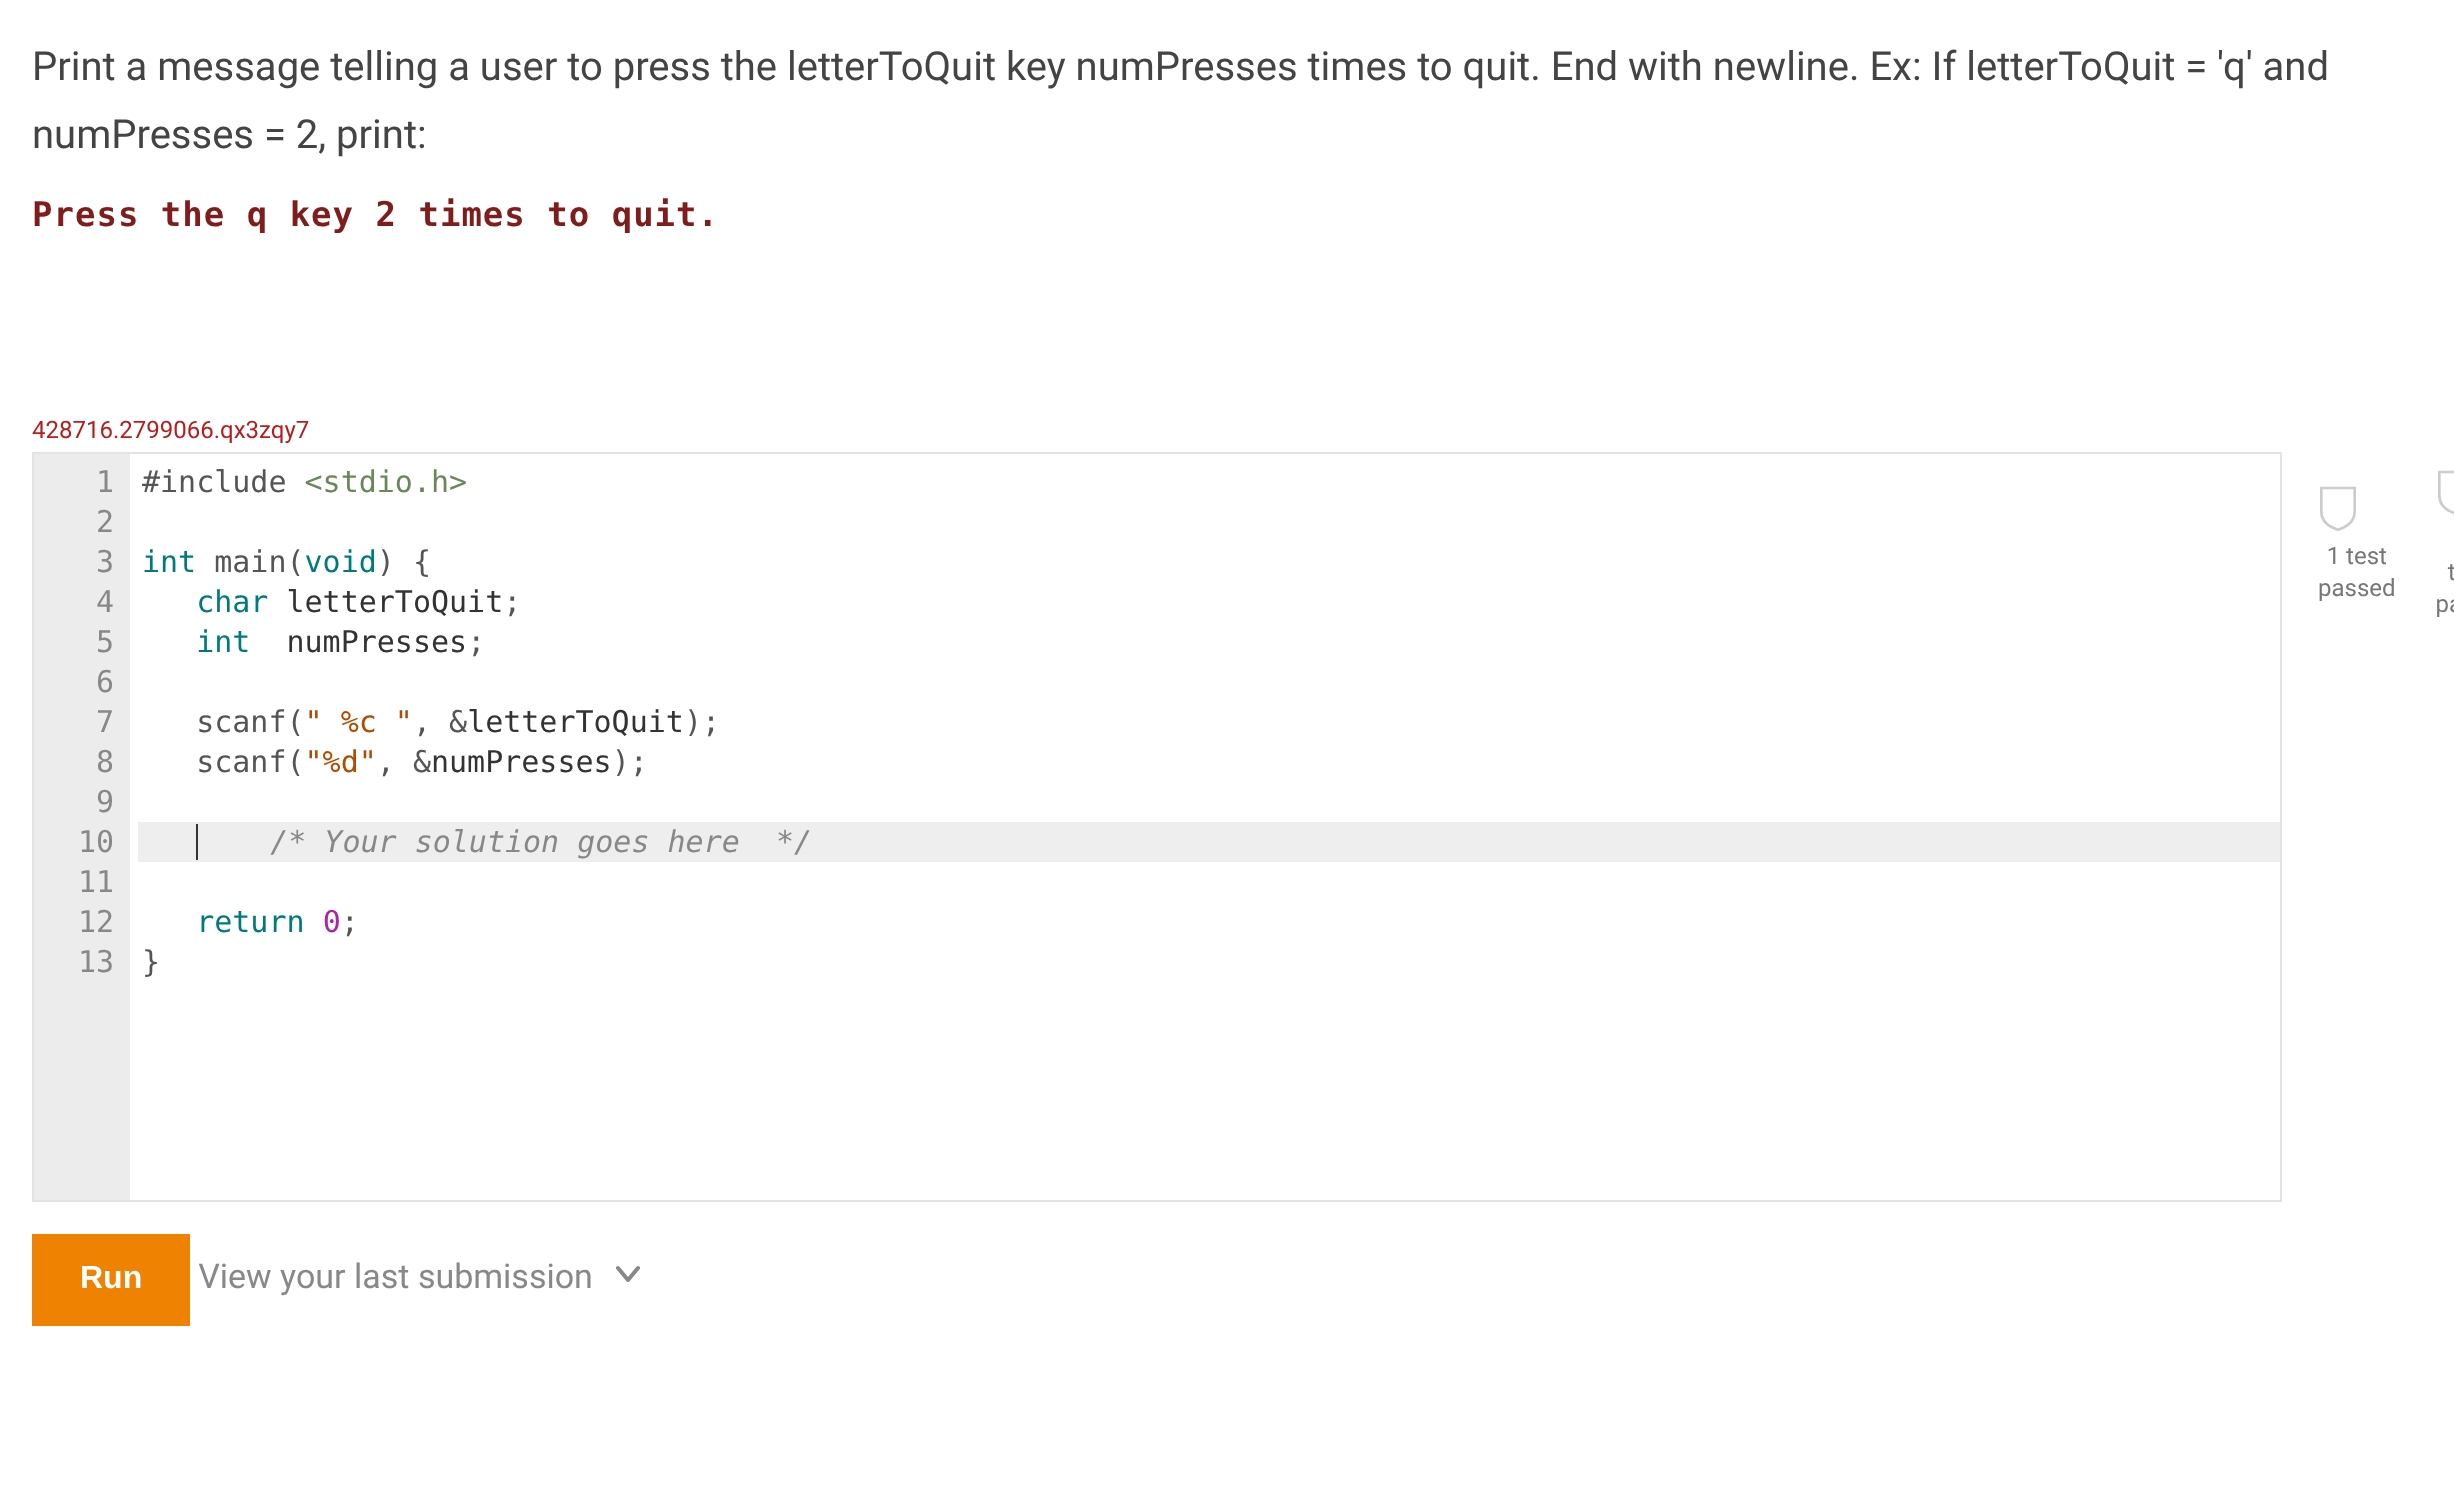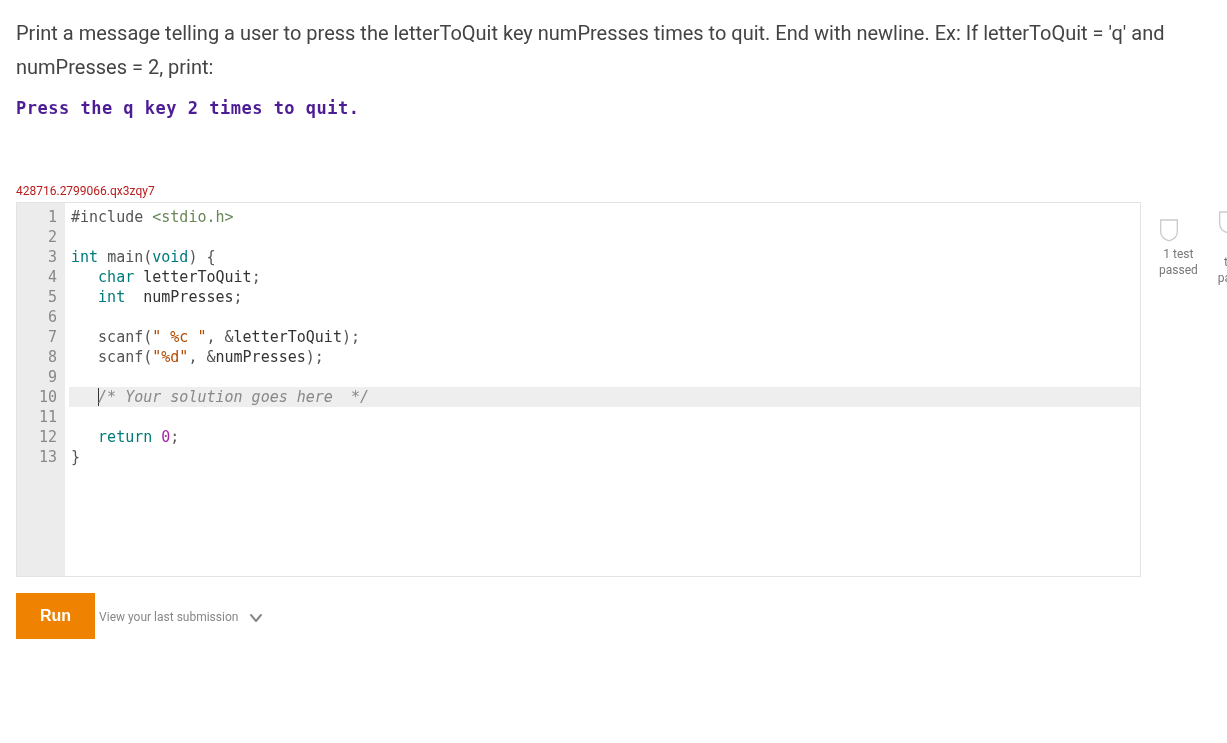--- a/index.html
+++ b/index.html
@@ -15,23 +15,23 @@
     font-size: 20px;
     line-height: 1.7;
     color: #444;
     font-weight: 400;
     margin-bottom: 14px;
   }
   .example-output {
     font-family: "Consolas", "Menlo", "Monaco", monospace;
     font-size: 17px;
     font-weight: 600;
-    color: #4c1d95;
+    color: #7f1d1d;
     letter-spacing: 0.5px;
-    margin-bottom: 66px;
+    margin-bottom: 90px;
     white-space: pre;
   }
   .editor-id {
     font-size: 12px;
     color: #b91c1c;
     margin-bottom: 4px;
   }
   .editor-row { display: flex; align-items: flex-start; gap: 18px; }
   .editor {
     flex: 0 0 1125px;
@@ -65,21 +65,21 @@
   }
   .hl { background: #eeeeee; }
   .tok-include { color: #555; }
   .tok-header  { color: #6a8759; }
   .tok-keyword { color: #007b7b; }
   .tok-fn      { color: #555; }
   .tok-punct   { color: #555; }
   .tok-str     { color: #b24b00; }
   .tok-num     { color: #a626a4; }
   .tok-ident   { color: #333; }
-  .tok-comment { color: #888; font-style: italic; }
+  .tok-comment { color: #888; font-style: italic; padding-left: 37px; }
   .cursor { border-left: 1px solid #333; margin-right: -1px; }
 
   .status-col {
     display: flex;
     flex-direction: row;
     align-items: center;
     gap: 20px;
     padding-top: 8px;
     font-size: 12px;
     color: #777;
@@ -99,23 +99,23 @@
     border: none;
     font-size: 16px;
     font-weight: 700;
     padding: 14px 24px;
     cursor: pointer;
   }
 
   .view-last {
     margin-top: 24px;
     color: #888;
-    font-size: 12px;
+    font-size: 17px;
     display: inline-flex;
-    align-items: flex-start;
+    align-items: center;
     gap: 10px;
     cursor: pointer;
   }
   .chevron { display: inline-block; }
   .chevron svg { width: 16px; height: 16px; }
 </style>
 </head>
 <body>
 
 <div class="container">

